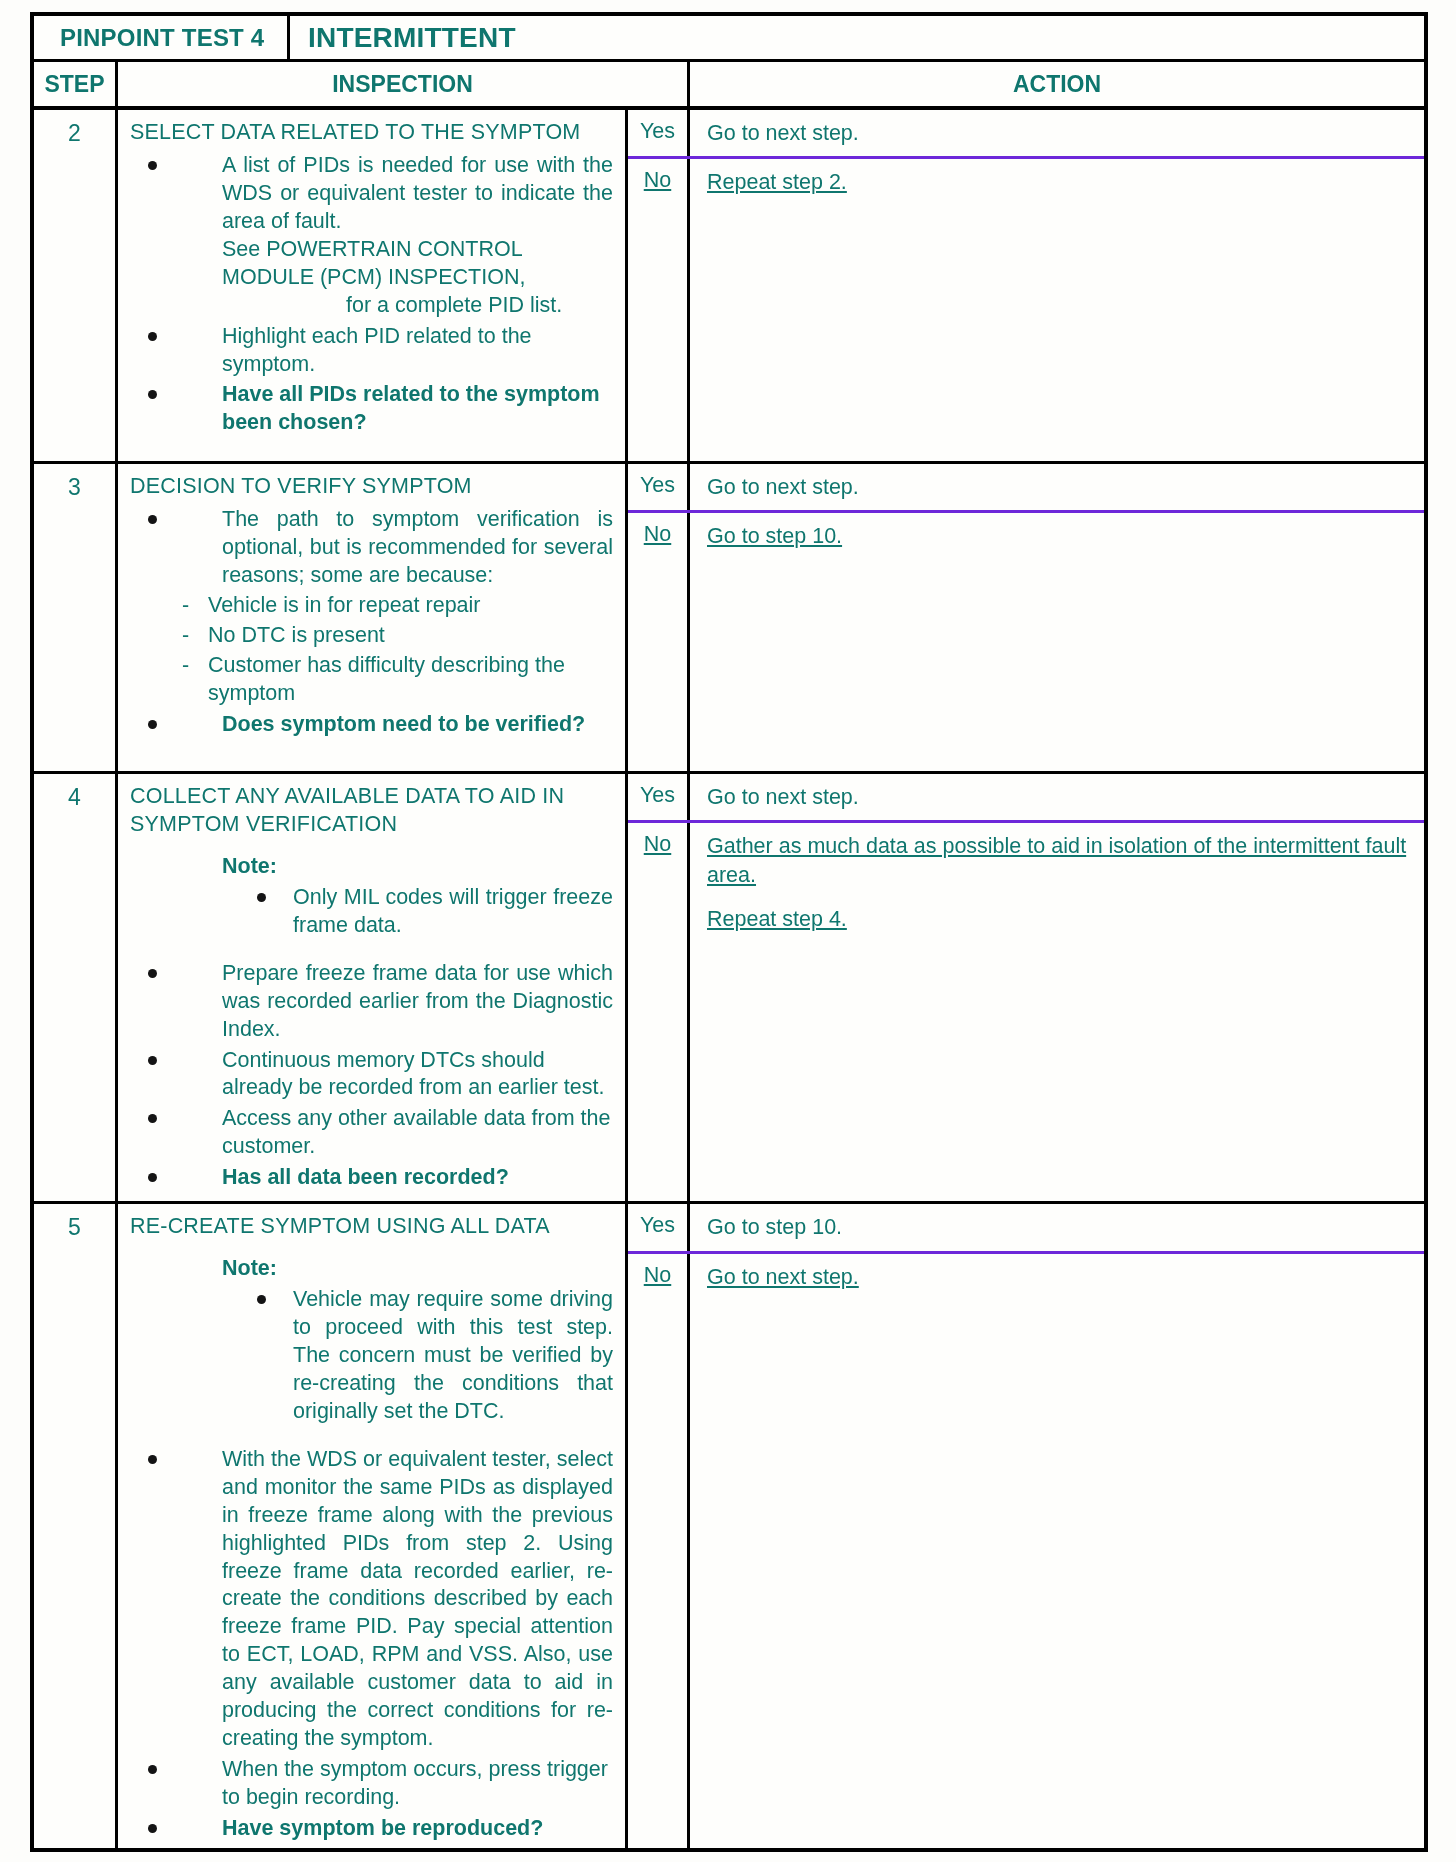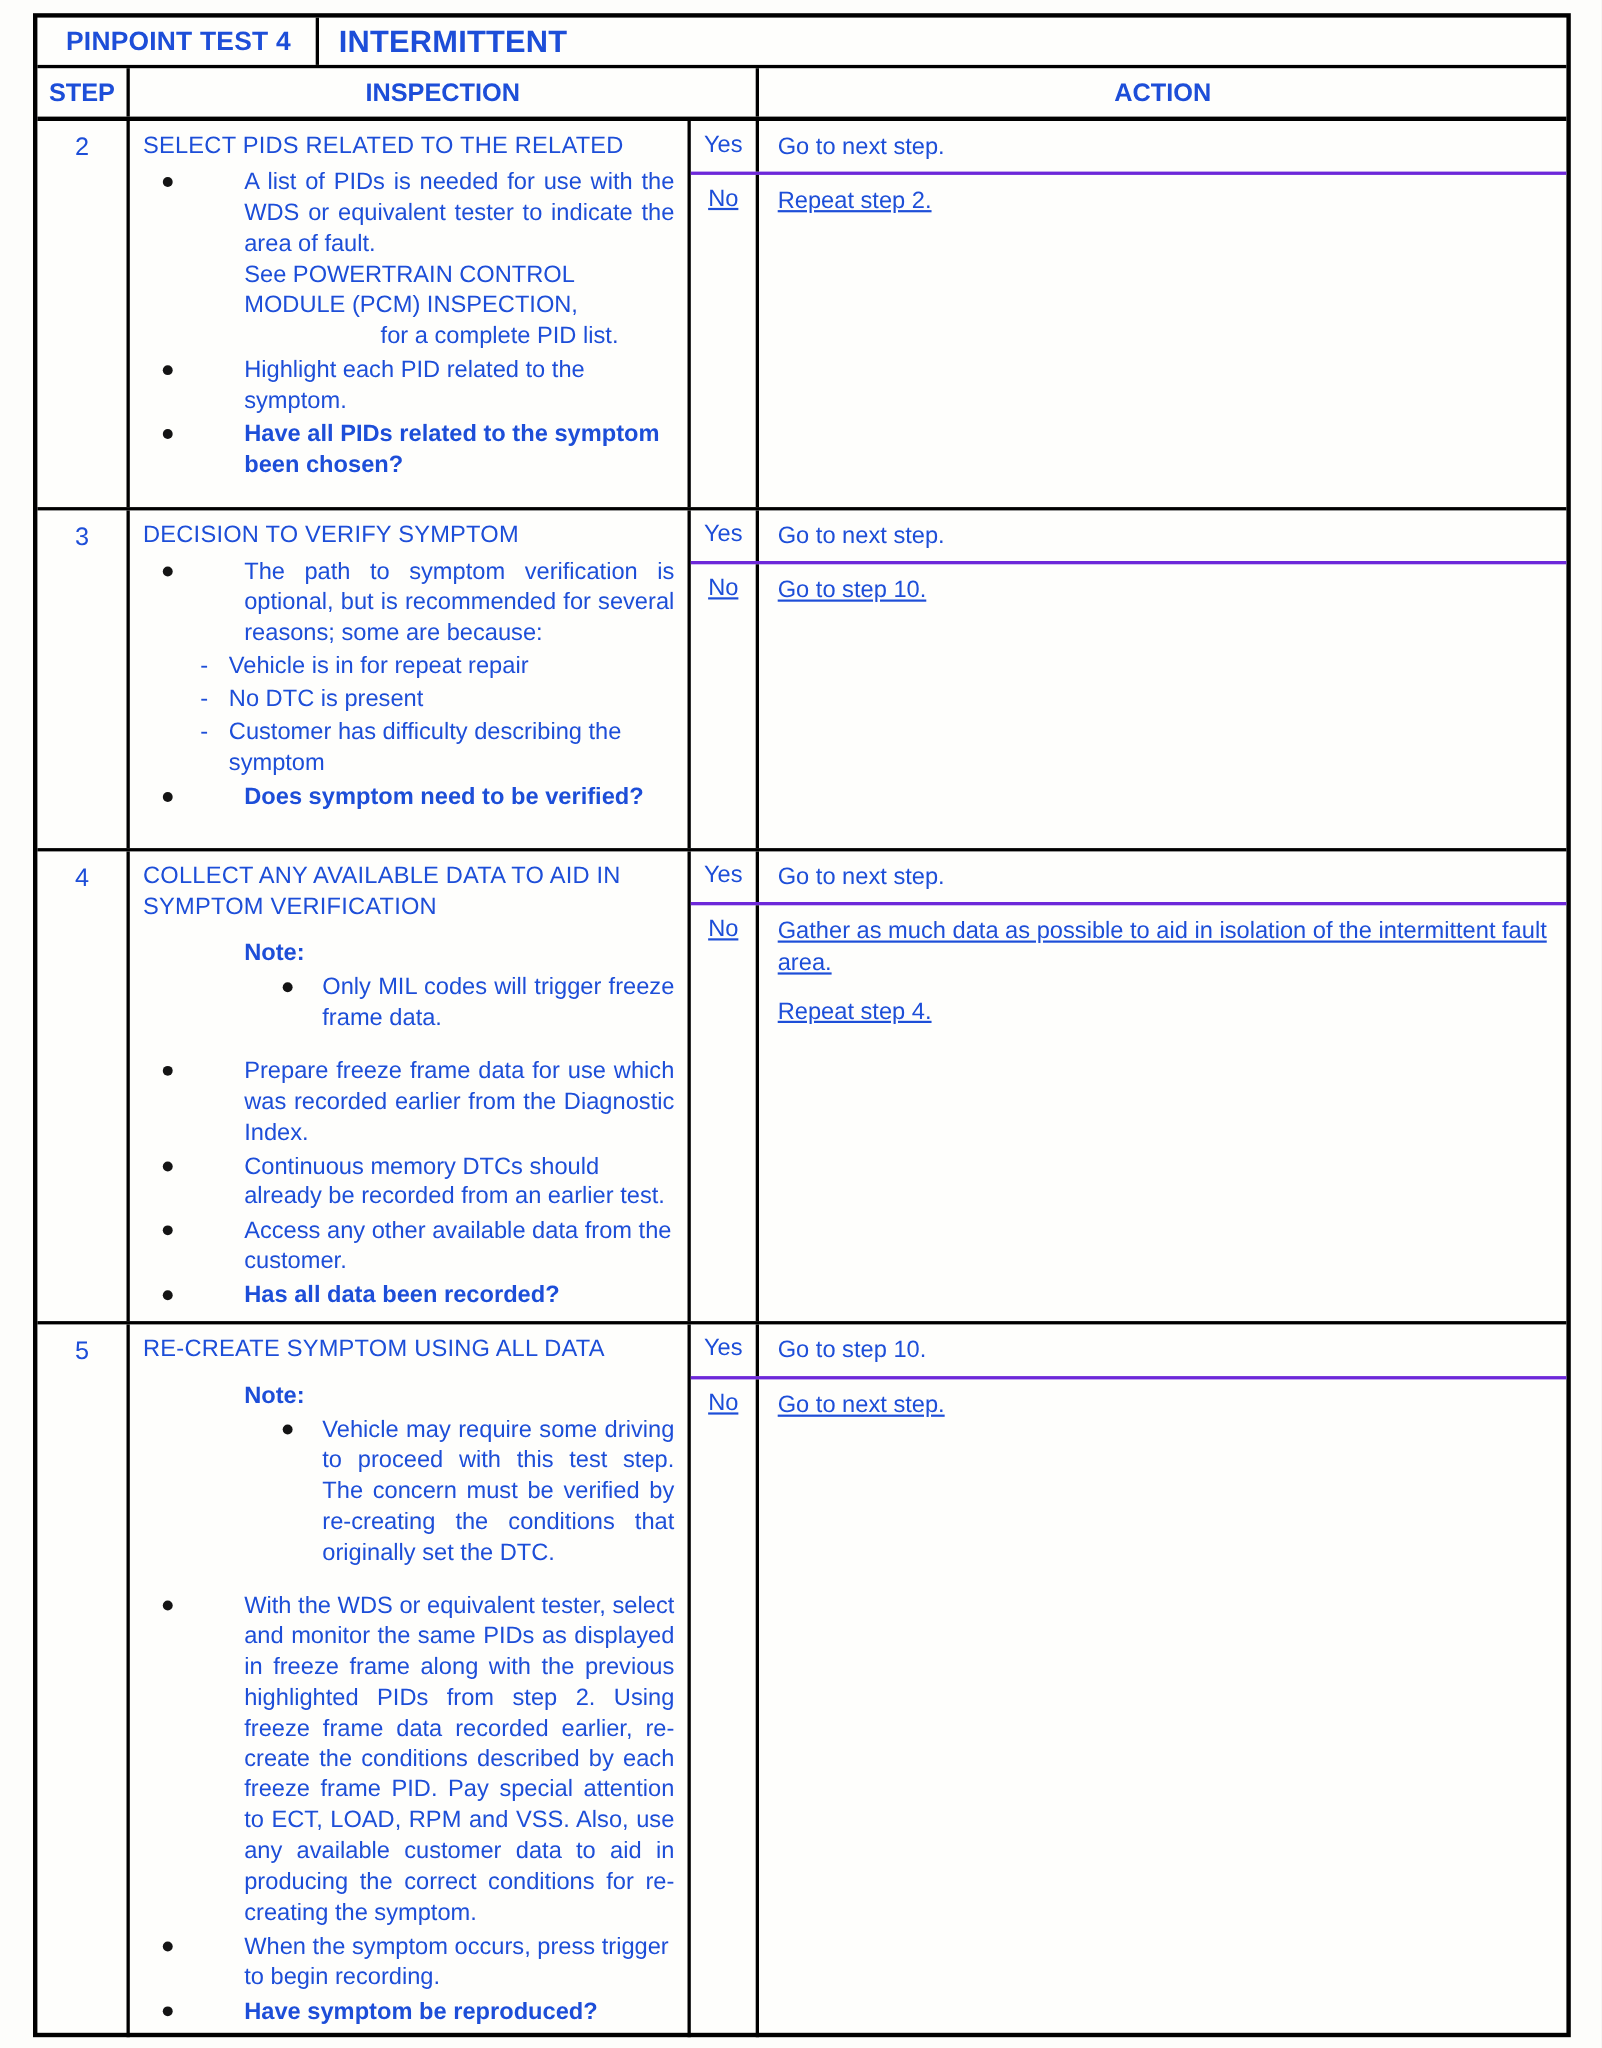--- a/index.html
+++ b/index.html
@@ -6,21 +6,21 @@
   html, body { width: 1456px; }
   body {
     background: #e9e9e6;
     font-family: "Liberation Sans", sans-serif;
   }
   .sheet {
     position: relative;
     width: 1456px;
     height: 1862px;
     background: #fdfdfb;
-    color: #1d4ed8;
+    color: #0f766e;
   }
   .tbl {
     position: absolute;
     left: 30px;
     top: 12px;
     width: 1398px;
     height: 1840px;
     border: 4px solid #000;
     background: #fefefc;
     display: flex;
@@ -138,21 +138,21 @@
 
     <div class="row-cols">
       <div class="h-cell h-step">STEP</div>
       <div class="h-cell h-insp">INSPECTION</div>
       <div class="h-cell">ACTION</div>
     </div>
 
     <section class="step step-2">
       <div class="c-num">2</div>
       <div class="c-insp">
-        <div class="insp-title">SELECT PIDS RELATED TO THE RELATED</div>
+        <div class="insp-title">SELECT DATA RELATED TO THE SYMPTOM</div>
         <div class="bullet">
           <span class="glyph glyph-dot"></span>
           <div class="btext">
             <div>A list of PIDs is needed for use with the WDS or equivalent tester to indicate the area of fault.</div>
             <div class="ref-line">See POWERTRAIN CONTROL MODULE (PCM) INSPECTION,</div>
             <div class="ref-indent">for a complete PID list.</div>
           </div>
         </div>
         <div class="bullet">
           <span class="glyph glyph-dot"></span>

